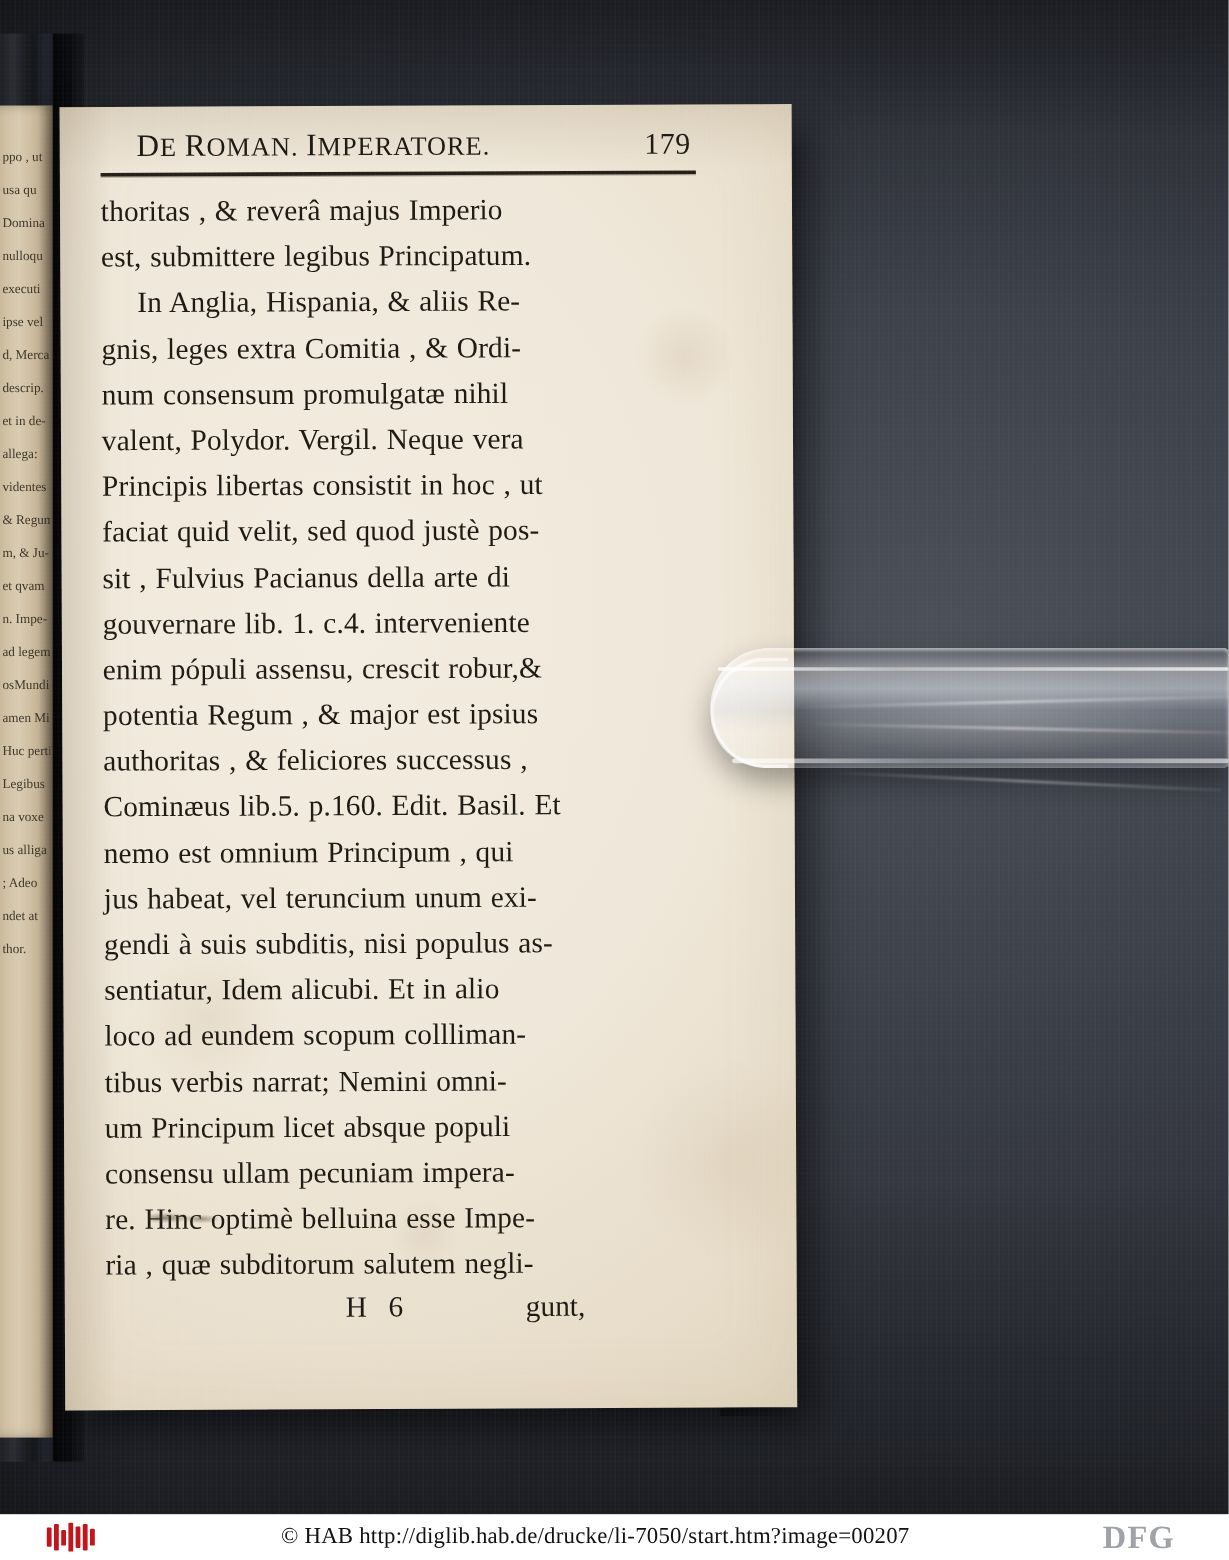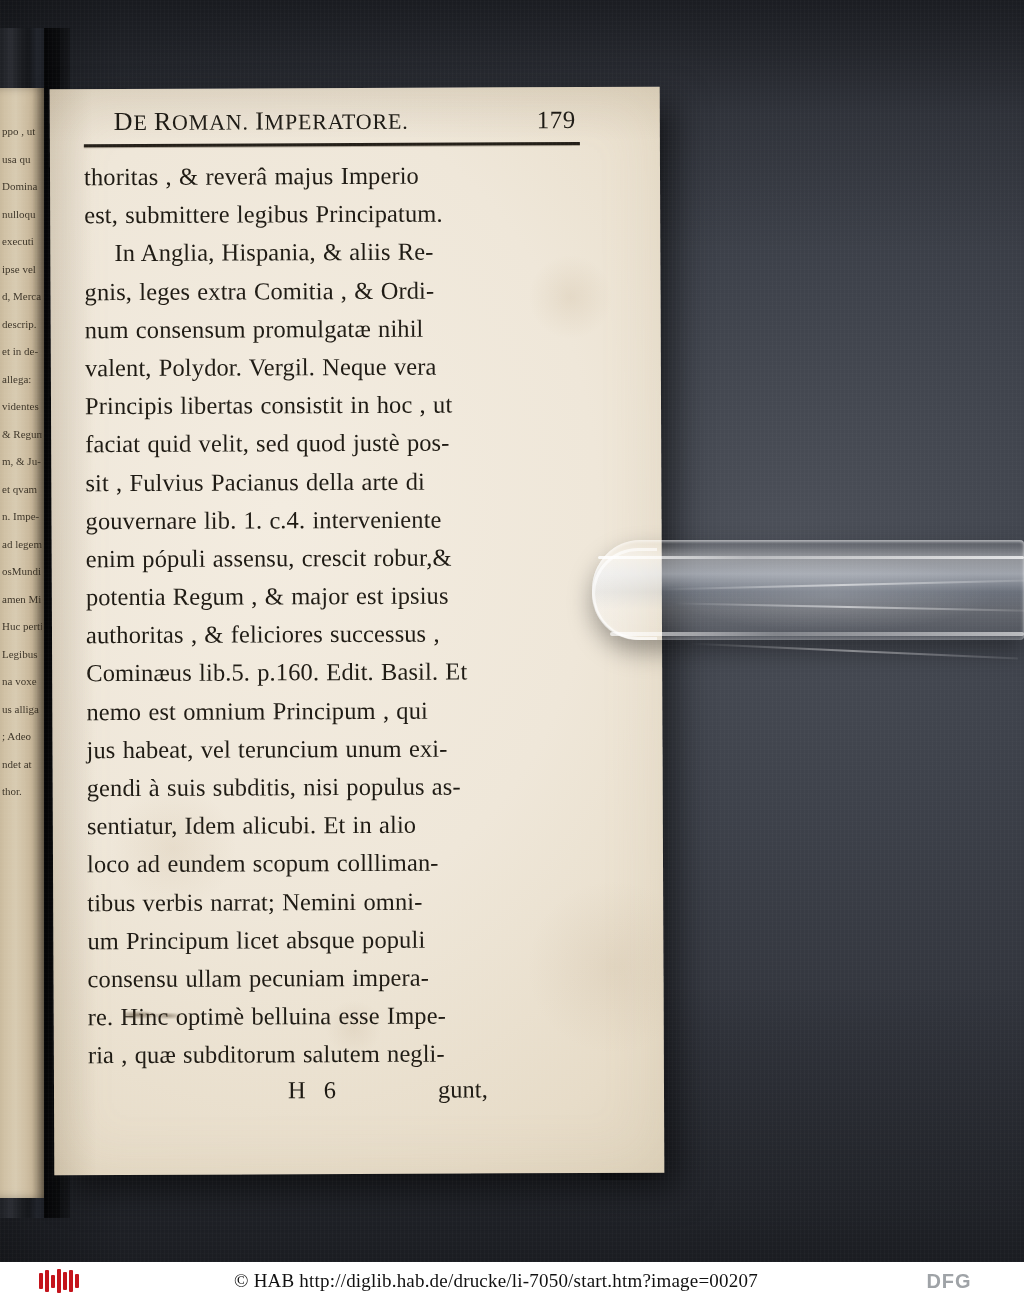--- a/index.html
+++ b/index.html
@@ -320,23 +320,23 @@
     font-family: "Liberation Serif", serif;
     font-size: 19px;
     color: #111111;
     letter-spacing: 0.2px;
   }
   .footer-logo-right {
     width: 150px;
     display: flex;
     align-items: center;
     justify-content: center;
-    font-family: Liberation Sans, sans-serif;
+    font-family: Liberation Serif, serif;
     font-weight: bold;
-    font-size: 20px;
+    font-size: 27px;
     letter-spacing: 1px;
     color: #9fa3a7;
   }
 </style>
 </head>
 <body>
 
 <div class="page">
 
   <div class="photo">

